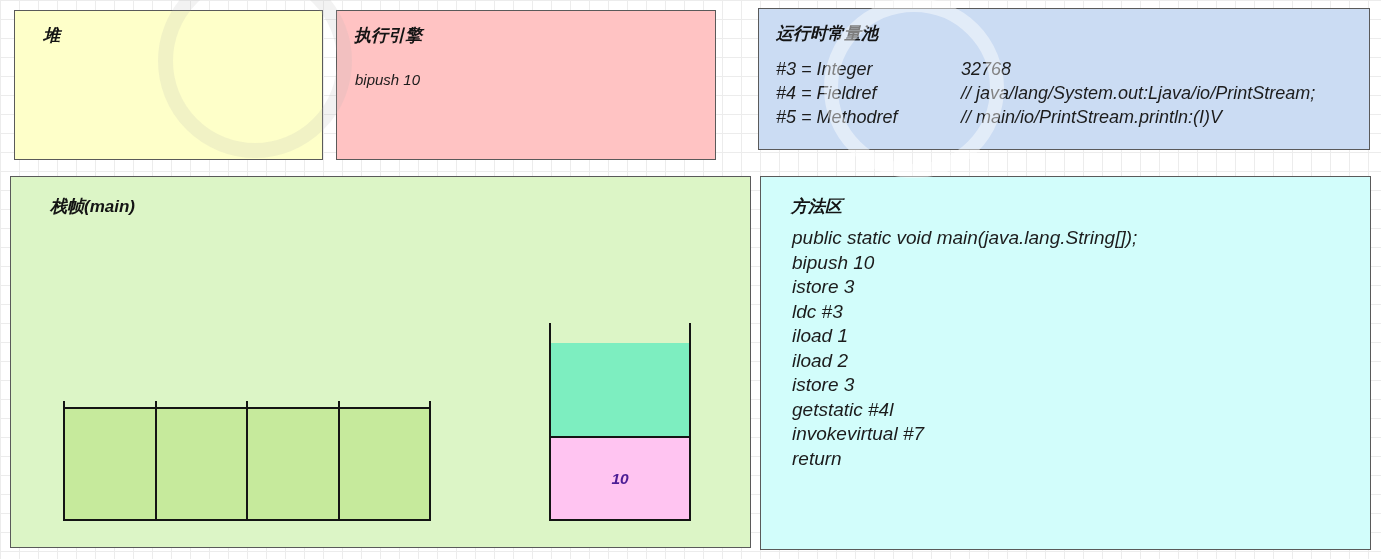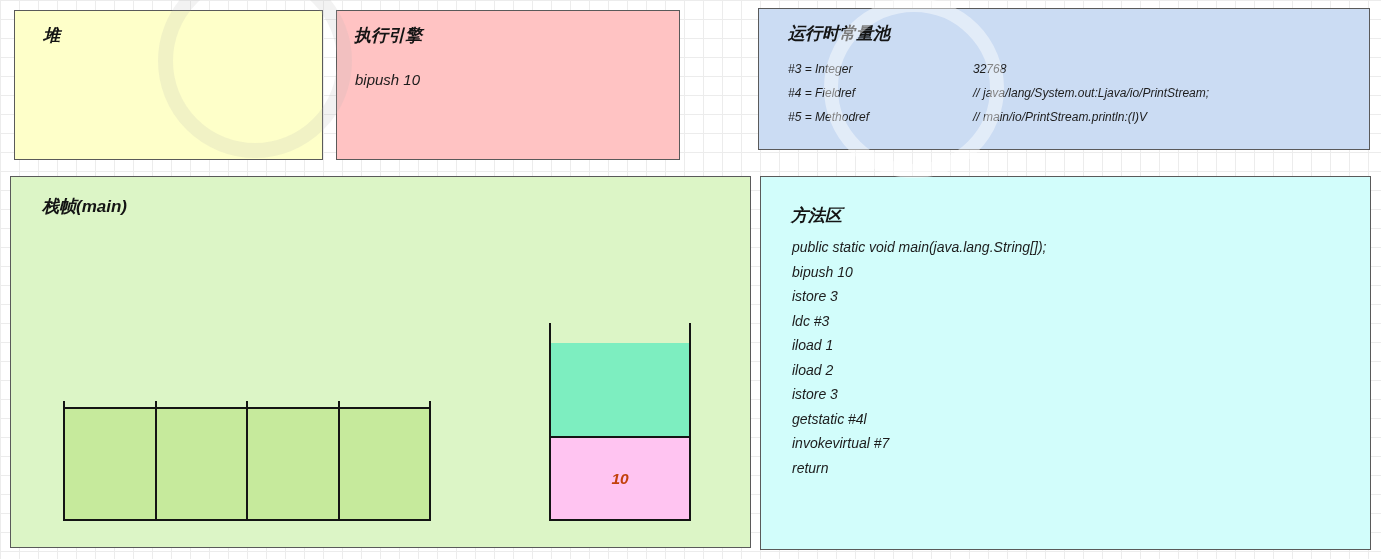--- a/index.html
+++ b/index.html
@@ -27,35 +27,35 @@
   .box-title{
     font-weight:700;
     font-style:italic;
     font-size:17px;
     color:#141414;
     padding:13px 0 0 17px;
     white-space:nowrap;
   }
   .heap{left:14px;top:10px;width:309px;height:150px;background:var(--heap-fill,#feffc9);}
   .heap .box-title{padding-left:28px;}
-  .engine{left:336px;top:10px;width:344px;height:150px;background:var(--engine-fill,#ffc3c3);}
+  .engine{left:336px;top:10px;width:380px;height:150px;background:var(--engine-fill,#ffc3c3);}
   .engine-instruction{
     margin:24px 0 0 18px;
     font-size:15px;
     font-style:italic;
   }
-  .pool{left:758px;top:8px;width:612px;height:142px;background:var(--pool-fill,#cbdcf3);padding-left:12px;}
-  .pool-entries{margin:12px 0 0 17px;font-size:12px;}
+  .pool{left:758px;top:8px;width:612px;height:142px;background:var(--pool-fill,#cbdcf3);}
+  .pool-entries{margin:12px 0 0 17px;font-size:18px;}
   .pool-row{line-height:24px;white-space:nowrap;}
   .pool-key{display:inline-block;width:185px;}
-  .frame{left:10px;top:176px;width:741px;height:372px;background:var(--frame-fill,#dcf5c6);}
+  .frame{left:10px;top:176px;width:741px;height:372px;background:var(--frame-fill,#dcf5c6);padding-left:8px;}
   .frame .box-title{padding:18px 0 0 31px;}
   .method{left:760px;top:176px;width:611px;height:374px;background:var(--method-fill,#d2fdfb);}
-  .method .box-title{padding:18px 0 0 30px;margin-top:9px;}
-  .code{margin:8px 0 16px 31px;font-size:14px;}
+  .method .box-title{padding:18px 0 0 30px;}
+  .code{margin:8px 0 16px 31px;font-size:19px;}
   .code-line{line-height:24.5px;white-space:nowrap;}
 
   
   .slots{
     position:absolute;left:52px;top:224px;width:368px;height:120px;
     display:flex;
   }
   .slot{
     flex:1;
     margin-top:6px;
@@ -82,21 +82,21 @@
   }
   .opstack-top{
     margin-top:20px;height:93px;
     background:var(--operand-top-fill,#7deec0);
     border-bottom:2px solid #141414;
   }
   .opstack-bottom{
     flex:1;
     background:var(--operand-value-fill,#ffc4f1);
     display:flex;align-items:center;justify-content:center;
-    font-weight:700;font-style:italic;font-size:15.5px;color:#c2410c;
+    font-weight:700;font-style:italic;font-size:15.5px;color:#4c1d95;
   }
 
   
   .wm-ring{
     position:absolute;border-radius:50%;
     pointer-events:none;
   }
   .wm-ring.r1{
     left:158px;top:-36px;width:164px;height:164px;
     border:15px solid rgba(185,185,185,0.18);

